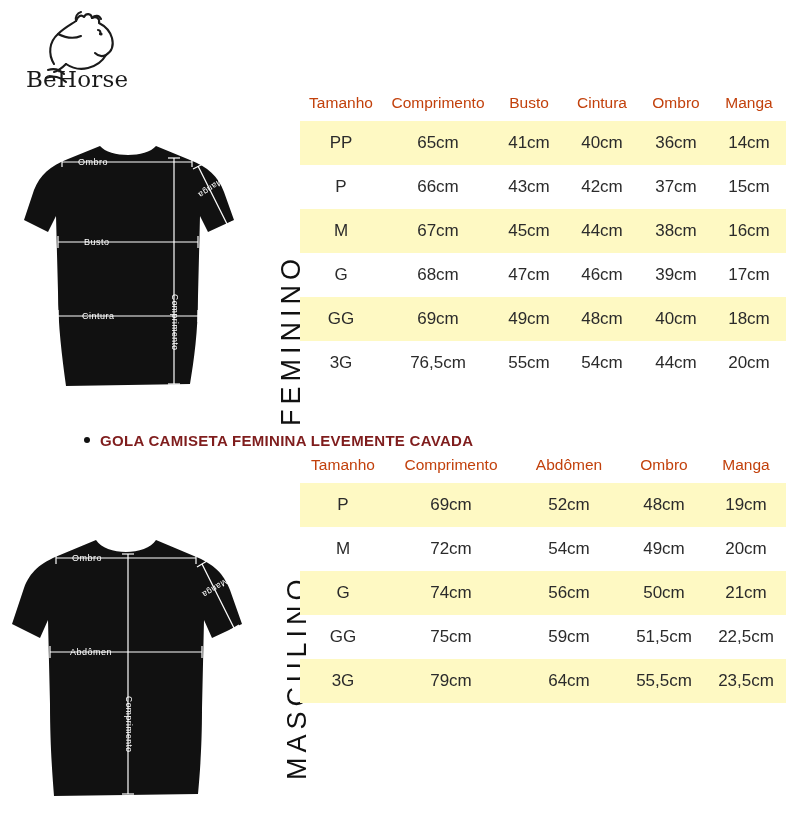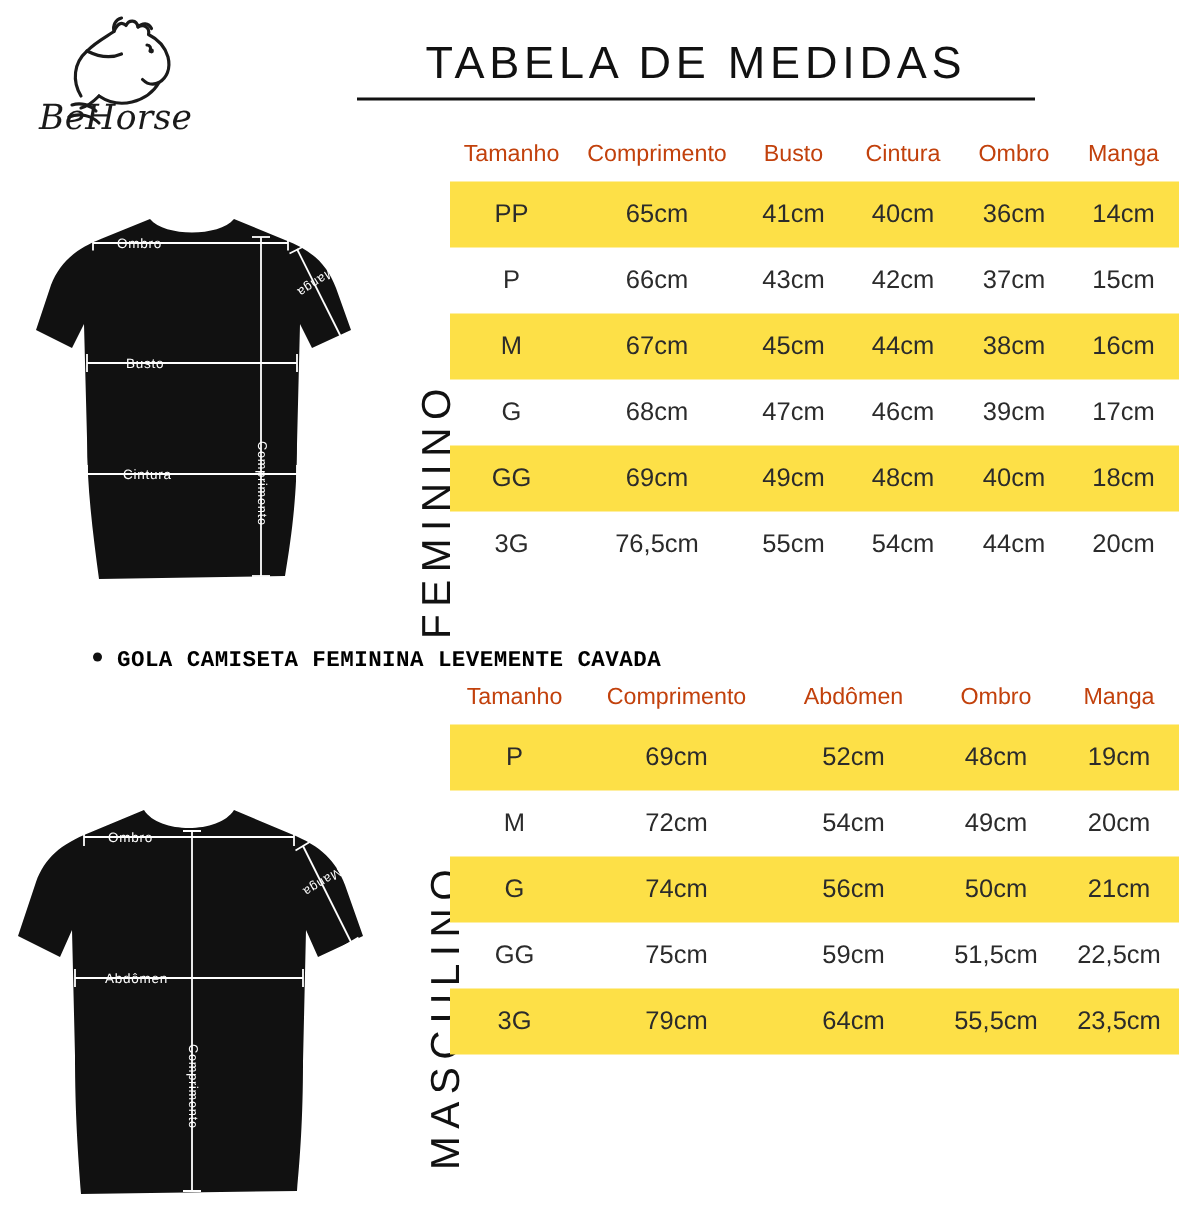--- a/index.html
+++ b/index.html
@@ -23,21 +23,20 @@
     position: absolute;
     left: 18px; top: 8px;
     width: 130px; height: 88px;
   }
   .logo svg { display: block; }
   .logo-text {
     position: absolute;
     left: 8px; top: 58px;
     font-family: "DejaVu Serif", serif;
     font-size: 23px;
-    font-style: italic;
     letter-spacing: .2px;
     color: #1a1a1a;
   }
 
   
   .title {
     position: absolute;
     left: 238px; top: 26px;
     width: 452px;
     text-align: center;
@@ -76,46 +75,46 @@
   }
   .table th {
     font-size: 15.5px;
     color: #c2410c;
     padding: 6px 0 9px 0;
   }
   .table td {
     font-size: 17px;
     padding: 12px 0;
   }
-  .row-alt td { background: #fde047; }
+  .row-alt td { background: #fef9c3; }
 
   #table-fem { left: 300px; top: 88px; width: 486px; }
   #table-masc { left: 300px; top: 450px; width: 486px; }
 
   #table-fem col.c0 { width: 82px; }
   #table-fem col.c1 { width: 112px; }
   #table-fem col.c2 { width: 70px; }
   #table-fem col.c3 { width: 76px; }
   #table-fem col.c4 { width: 72px; }
   #table-fem col.c5 { width: 74px; }
 
   #table-masc col.c0 { width: 86px; }
   #table-masc col.c1 { width: 130px; }
   #table-masc col.c2 { width: 106px; }
   #table-masc col.c3 { width: 84px; }
   #table-masc col.c4 { width: 80px; }
 
   
   .note {
     position: absolute;
-    left: 62px; top: 432px;
-    font-family: Liberation Mono, monospace;
+    left: 84px; top: 432px;
+    font-family: Liberation Sans, sans-serif;
     font-weight: bold;
     font-size: 15px;
-    color: #000000;
+    color: #7f1d1d;
     letter-spacing: .3px;
   }
   .note .dot {
     display: inline-block;
     width: 6px; height: 6px;
     border-radius: 50%;
     background: #111;
     margin-right: 10px;
     vertical-align: middle;
     position: relative;
@@ -158,21 +157,20 @@
         <path d="M48 56 C44 60, 40 63, 36 64"></path>
         <path d="M80 22 C82 22, 83 24, 82 26"></path>
         <path d="M30 62 C36 60, 42 62, 46 66"></path>
         <path d="M28 70 C35 67, 43 69, 48 74"></path>
       </g>
       <circle cx="83" cy="26" r="1.6" fill="#1a1a1a"></circle>
     </svg>
     <div class="logo-text">BeHorse</div>
   </div>
 
-  <div class="title">TABELA DE MEDIDAS</div>
 
   <div class="vlabel" id="vlabel-fem">FEMININO</div>
   <div class="vlabel" id="vlabel-masc">MASCULINO</div>
 
   <table class="table" id="table-fem">
     <colgroup>
       <col class="c0">
         <col class="c1">
         <col class="c2">
         <col class="c3">

